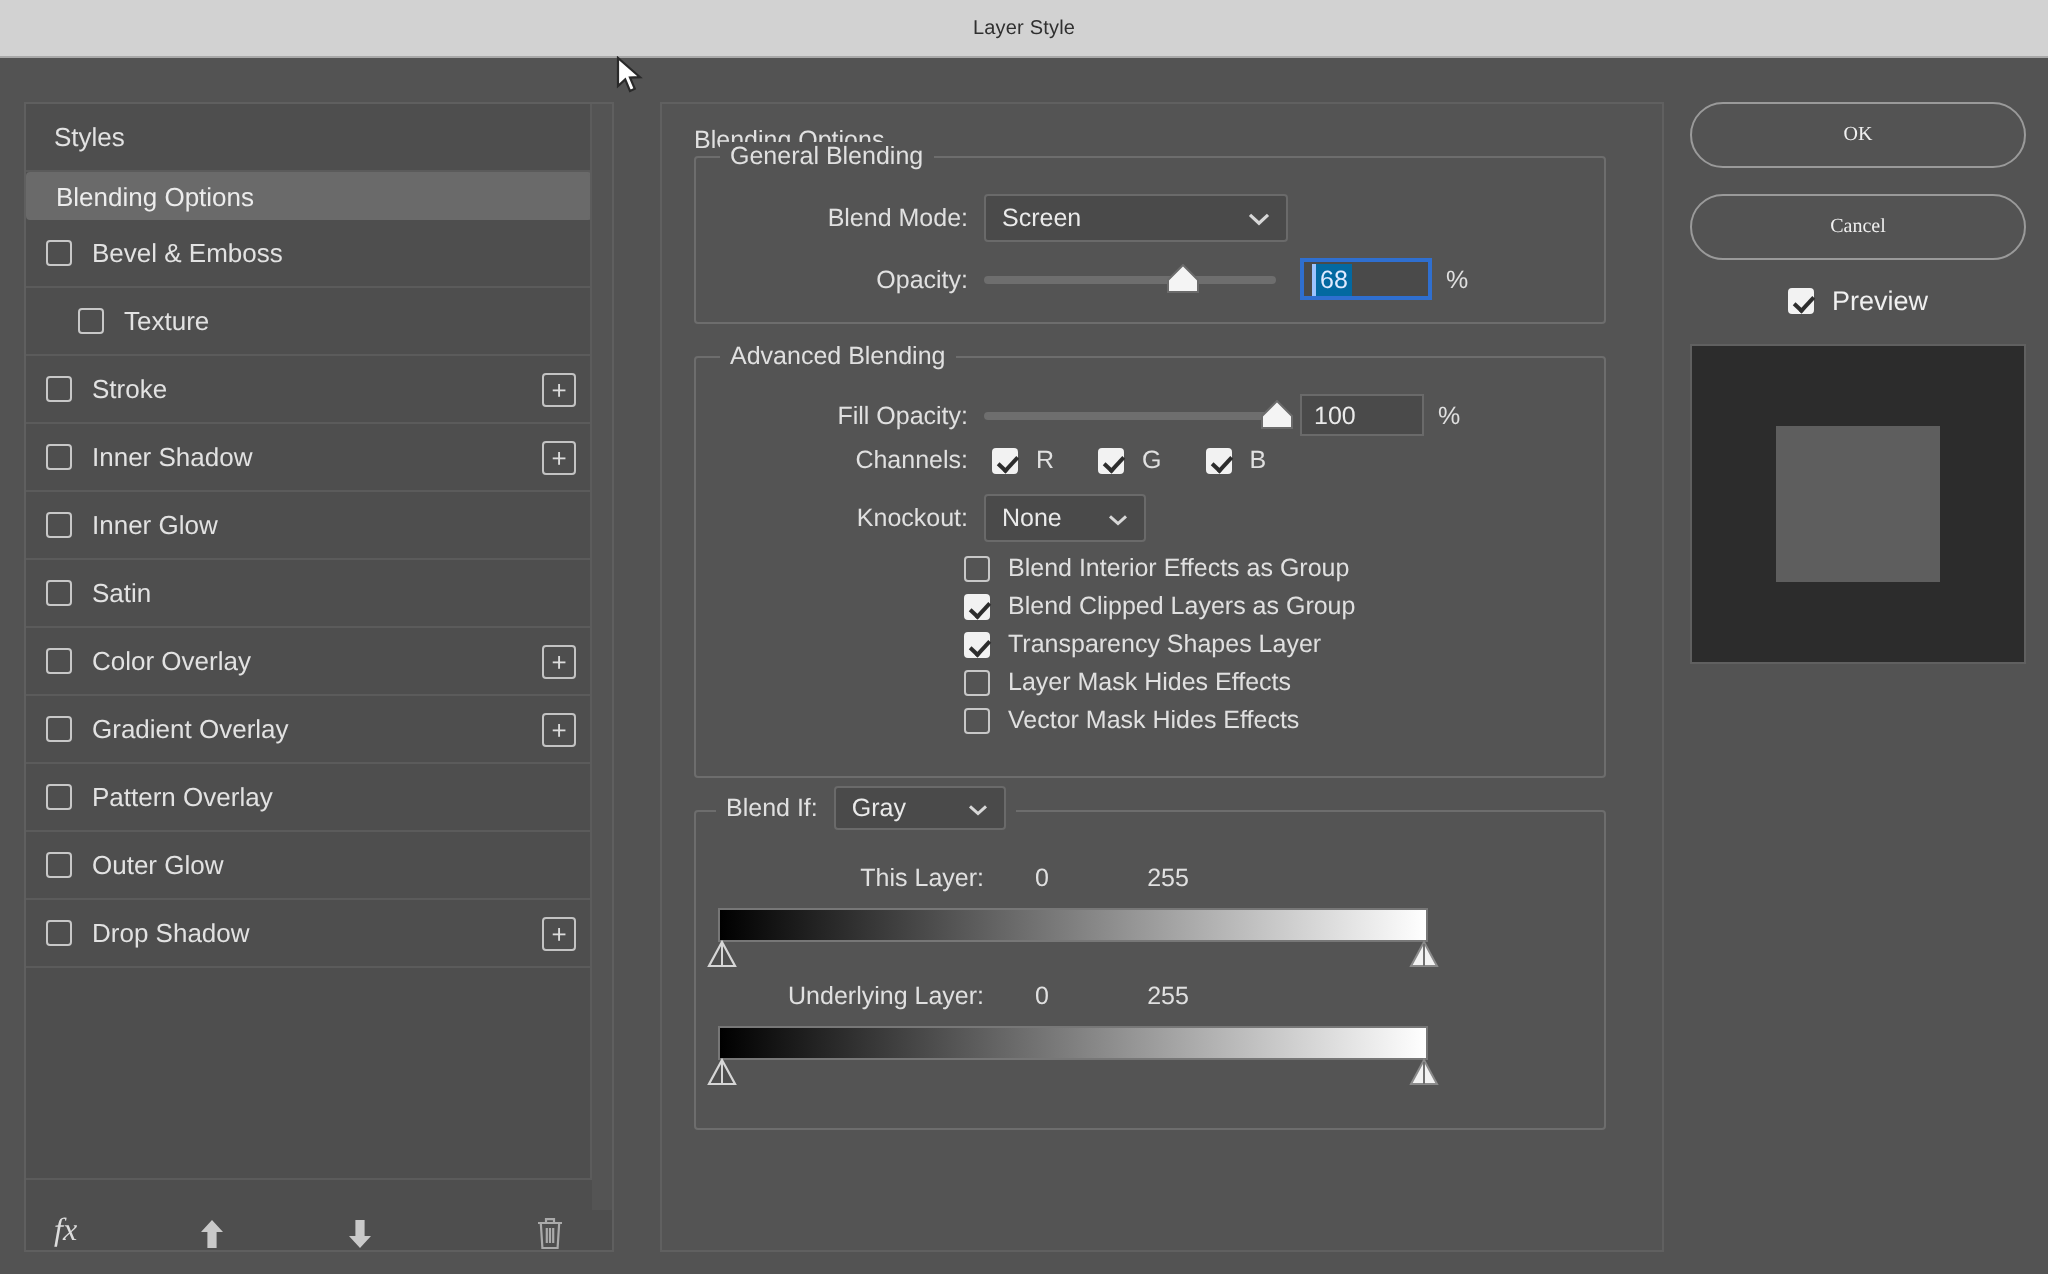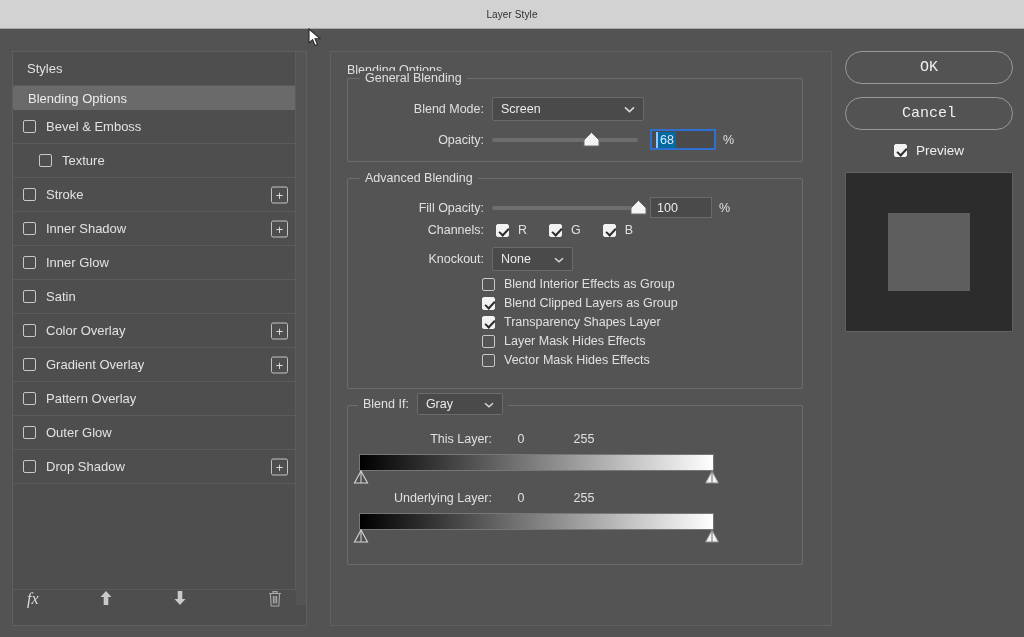--- a/index.html
+++ b/index.html
@@ -49,21 +49,21 @@
     width: 17px; height: 17px; border: 1px solid #c3c3c3; border-radius: 2px;
     display: flex; align-items: center; justify-content: center;
   }
   .plusbtn span { font-size: 13px; color: #dcdcdc; line-height: 1; }
   .side-scroll {
     position: absolute; right: 0; top: 0; width: 11px; height: 553px;
     background: #545454; border-left: 1px solid #5c5c5c;
   }
   .side-footer {
     position: absolute; left: 0; bottom: 0; width: 283px; height: 36px;
-    display: flex; align-items: flex-start; border-top: 1px solid #5b5b5b;
+    display: flex; align-items: flex-end; border-top: 1px solid #5b5b5b;
     background: #4e4e4e;
     gap: 38px;
   }
   .fx-ico { margin-left: 14px; font-style: italic; font-size: 16px; color: #dcdcdc;
             font-family: "Liberation Serif", serif; }
   .arrow-ico { margin-left: 22px; width: 14px; height: 16px; }
   .trash-ico { position: absolute; right: 14px; width: 14px; height: 17px; }
 
   
   .main {
@@ -129,23 +129,23 @@
 
   
   .gradbar { height: 17px; border: 1px solid #777; }
   .gb-this  { background: linear-gradient(to right,#000 0%, #ffffff 100%); }
   .gb-under { background: linear-gradient(to right,#000 0%, #ffffff 100%); }
 
   
   .right { position: absolute; left: 845px; top: 51px; width: 168px; }
   .btn {
     width: 168px; height: 33px; border: 1px solid #9a9a9a; border-radius: 17px;
-    background: transparent; color: #f0f0f0; font-size: 15px;
+    background: transparent; color: #f0f0f0; font-size: 10px;
     display: flex; align-items: center; justify-content: center;
-    margin-bottom: 13px; font-family: Liberation Mono, monospace;
+    margin-bottom: 13px; font-family: Liberation Serif, serif;
   }
   .prev-row { display: flex; align-items: center; justify-content: center; gap: 9px; margin-top: 2px; }
   .prev-row .otxt { font-size: 13.5px; color: #f0f0f0; }
   .thumbbox {
     margin-top: 14px; width: 168px; height: 160px;
     background: #2c2c2c; border: 1px solid #606060;
     display: flex; align-items: center; justify-content: center;
   }
   .thumbsq { width: 82px; height: 78px; background: #5e5e5e; }
 </style>

